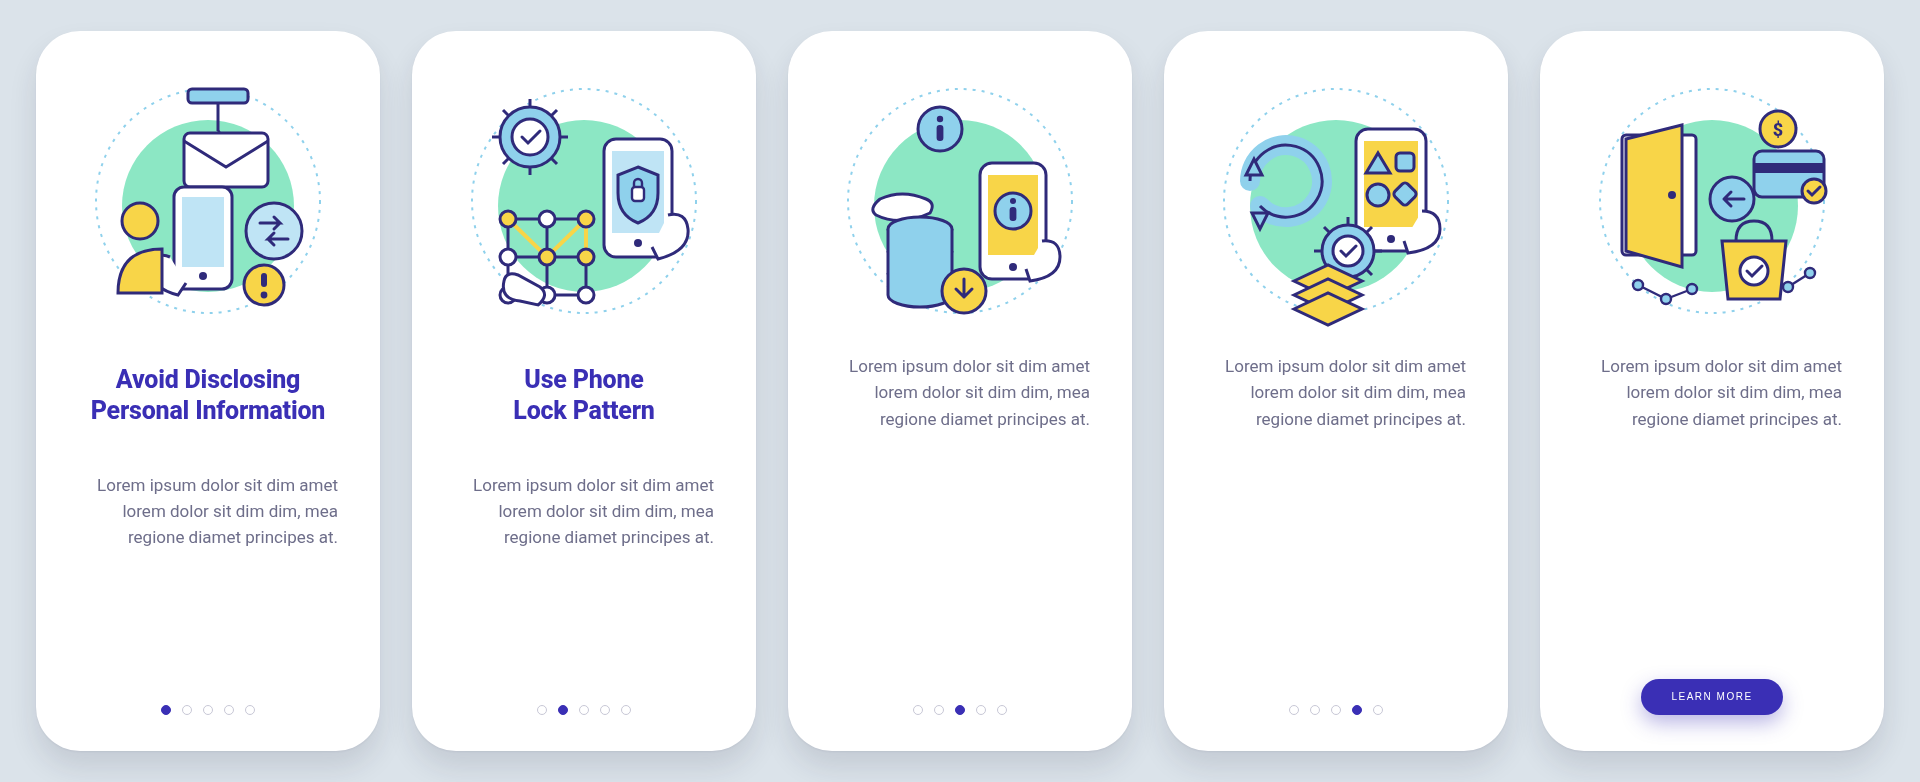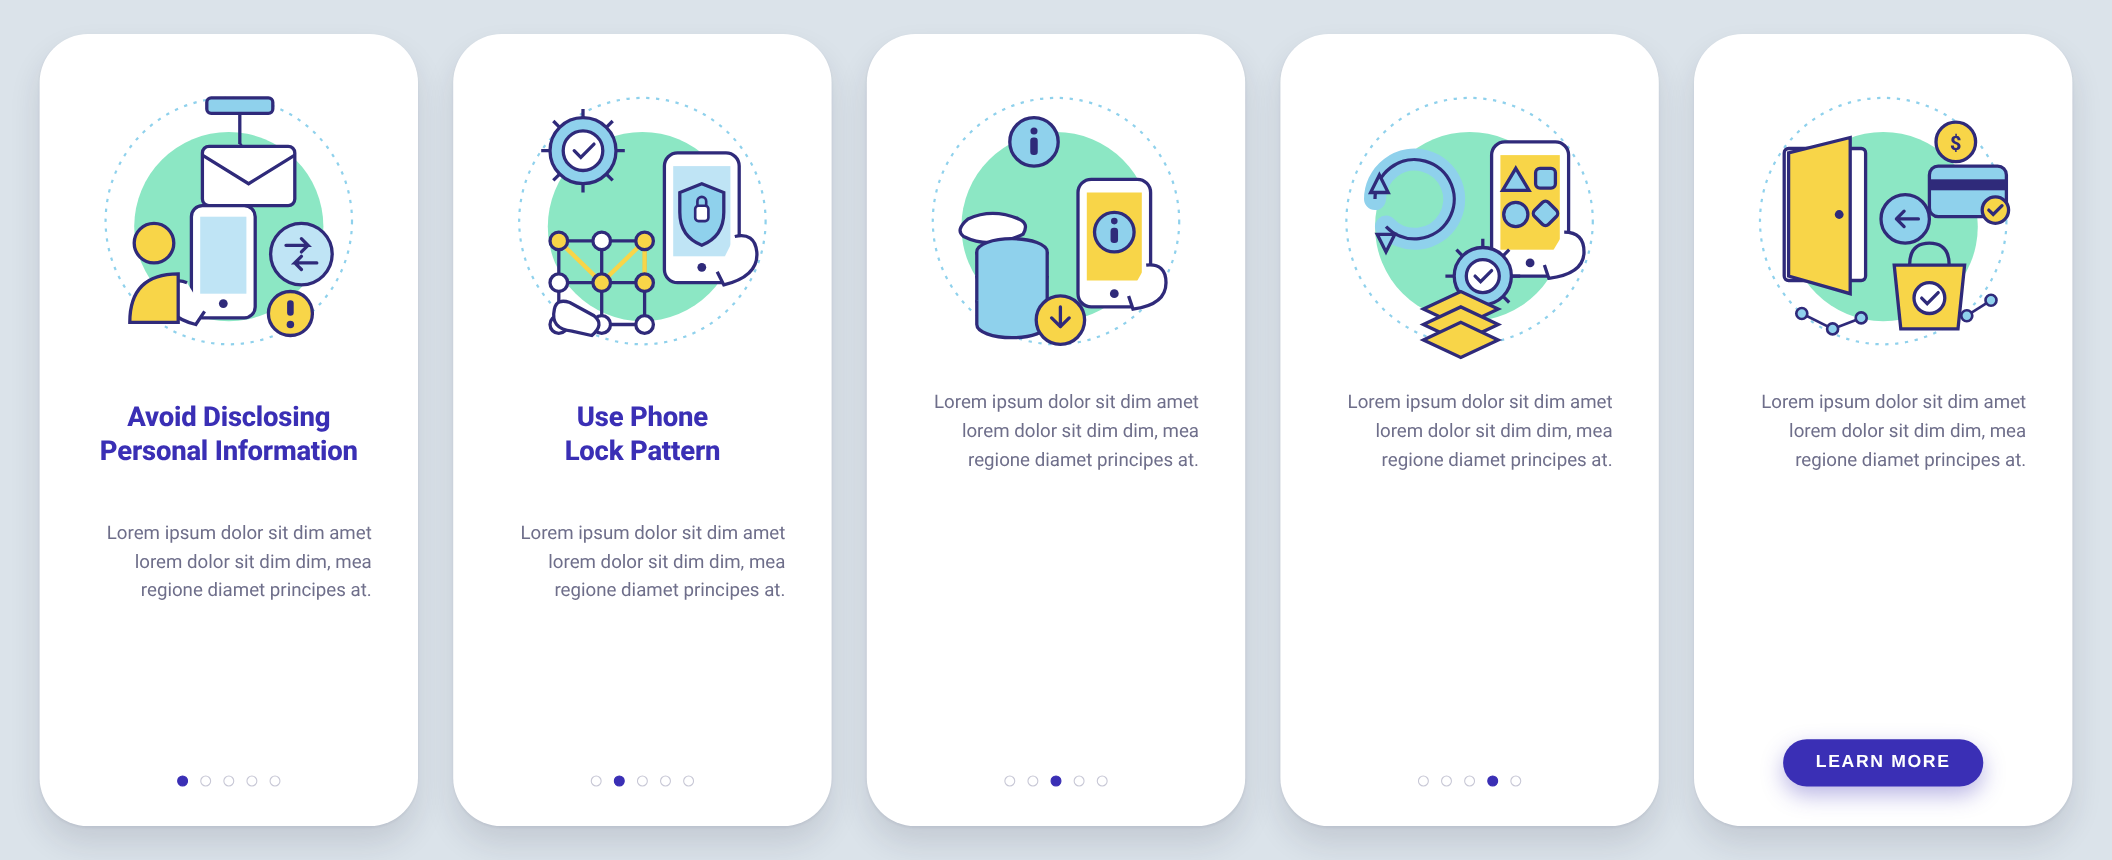--- a/index.html
+++ b/index.html
@@ -90,22 +90,22 @@
     border-color: var(--dot-active);
     background: var(--dot-active);
   }
   .cta {
     margin-top: 16px;
     background: var(--button-bg);
     color: var(--button-txt);
     border: none;
     border-radius: 999px;
     padding: 12px 30px 13px 30px;
-    font-weight: 700;
-    font-size: 16px;
+    font-weight: 400;
+    font-size: 10px;
     letter-spacing: 1.5px;
     cursor: pointer;
     box-shadow: 0 8px 20px rgba(58,47,181,0.35);
   }
 </style>
 </head>
 <body>
 
 <div class="stage">
 

